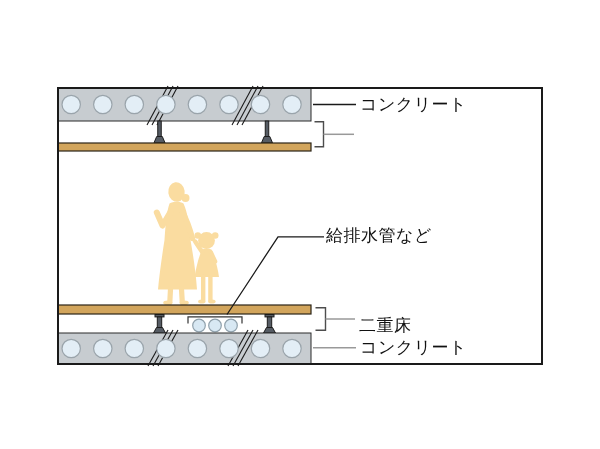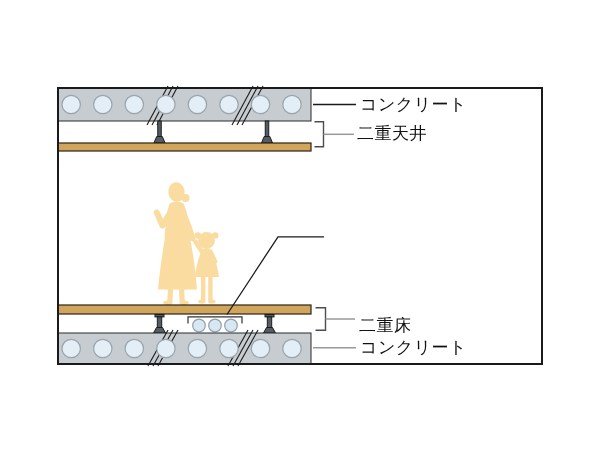--- a/index.html
+++ b/index.html
@@ -146,16 +146,16 @@
 
     <path d="M227,314.5 L278,236.8 L324,236.8" fill="none" stroke="#1a1a1a" stroke-width="1.3"></path>
 
     <path d="M315.5,307.8 L325.5,307.8 L325.5,330.3 L315.5,330.3" fill="none" stroke="#4d4d4d" stroke-width="1.4"></path>
     <line x1="325.5" y1="319" x2="355" y2="319" stroke="#999999" stroke-width="1.5"></line>
 
     <line x1="313" y1="347.8" x2="356" y2="347.8" stroke="#999999" stroke-width="1.6"></line>
   </svg>
 
   <div class="label label-concrete-top">コンクリート</div>
-  <div class="label label-double-ceiling">二重天井</div>
+  <div class="label label-pipes">給排水管など</div>
   <div class="label label-double-floor">二重床</div>
   <div class="label label-concrete-bottom">コンクリート</div>
 </div>
 
 </body></html>

